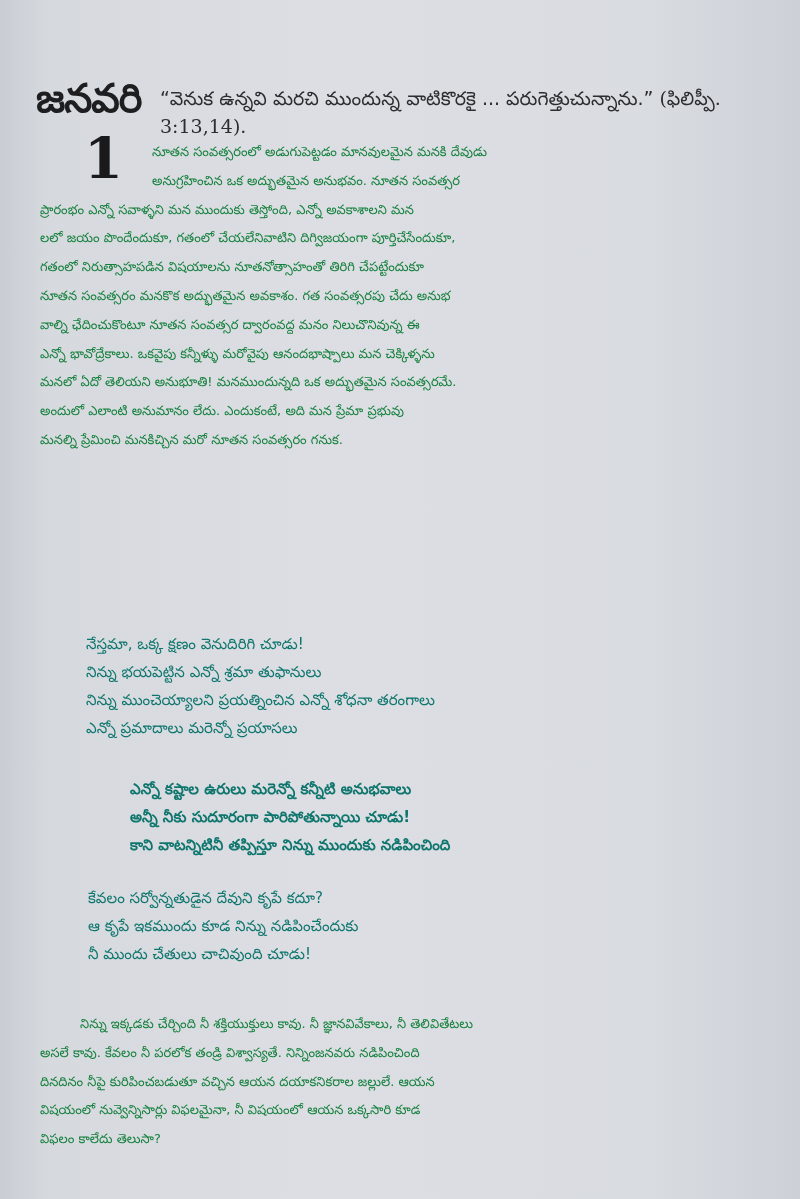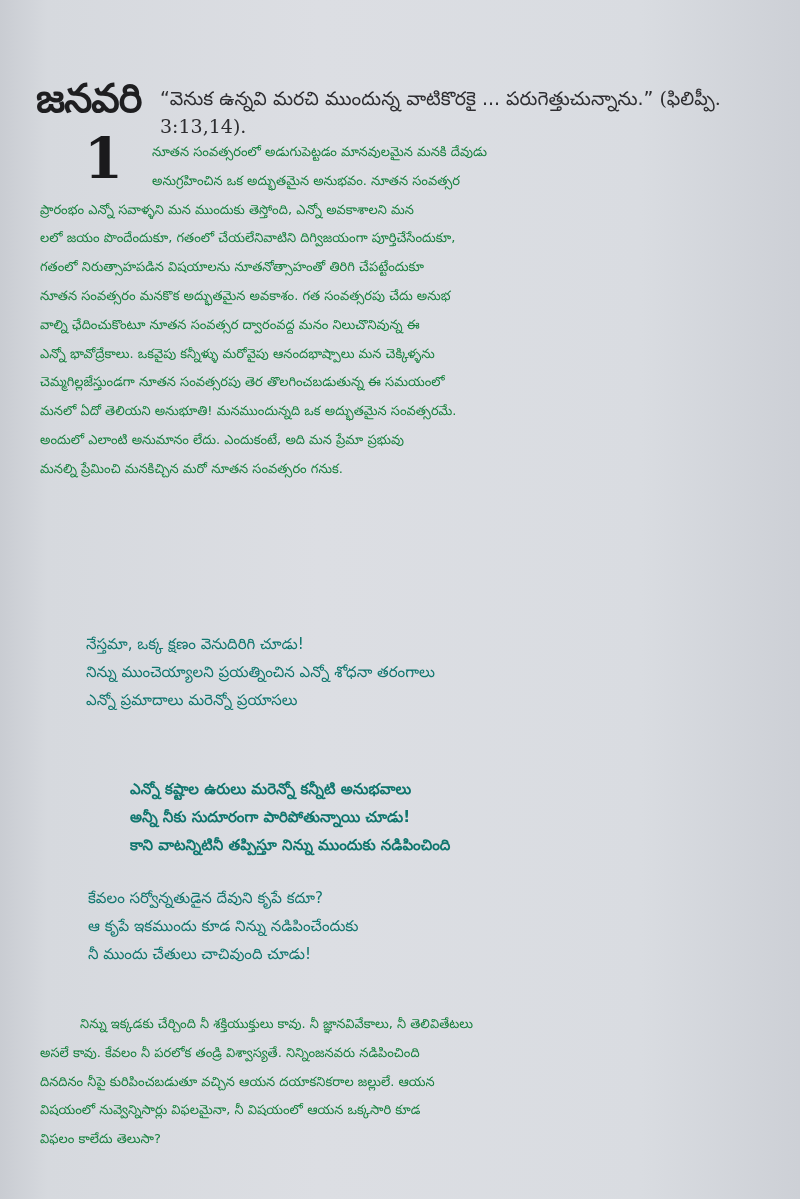--- a/index.html
+++ b/index.html
@@ -51,28 +51,28 @@
 
   <div class="para" style="top:138px;">
     <div style="padding-left:112px;">నూతన సంవత్సరంలో అడుగుపెట్టడం మానవులమైన మనకి దేవుడు</div>
     <div style="padding-left:112px;">అనుగ్రహించిన ఒక అద్భుతమైన అనుభవం. నూతన సంవత్సర</div>
     <div>ప్రారంభం ఎన్నో సవాళ్ళని మన ముందుకు తెస్తోంది, ఎన్నో అవకాశాలని మన</div>
     <div>లలో జయం పొందేందుకూ, గతంలో చేయలేనివాటిని దిగ్విజయంగా పూర్తిచేసేందుకూ,</div>
     <div>గతంలో నిరుత్సాహపడిన విషయాలను నూతనోత్సాహంతో తిరిగి చేపట్టేందుకూ</div>
     <div>నూతన సంవత్సరం మనకొక అద్భుతమైన అవకాశం. గత సంవత్సరపు చేదు అనుభ</div>
     <div>వాల్ని ఛేదించుకొంటూ నూతన సంవత్సర ద్వారంవద్ద మనం నిలుచొనివున్న ఈ</div>
     <div>ఎన్నో భావోద్రేకాలు. ఒకవైపు కన్నీళ్ళు మరోవైపు ఆనందభాష్పాలు మన చెక్కిళ్ళను</div>
-    <div>చెమ్మగిల్లజేస్తుండగా నూతన సంవత్సరపు తెర తొలగించబడుతున్న ఈ సమయంలో</div>
     <div>మనలో ఏదో తెలియని అనుభూతి! మనముందున్నది ఒక అద్భుతమైన సంవత్సరమే.</div>
     <div>అందులో ఎలాంటి అనుమానం లేదు. ఎందుకంటే, అది మన ప్రేమా ప్రభువు</div>
     <div>మనల్ని ప్రేమించి మనకిచ్చిన మరో నూతన సంవత్సరం గనుక.</div>
   </div>
 
   <div class="poem" style="left:86px; top:630px;">
     <div>నేస్తమా, ఒక్క క్షణం వెనుదిరిగి చూడు!</div>
+    <div>నిన్ను భయపెట్టిన ఎన్నో శ్రమా తుఫానులు</div>
     <div>నిన్ను ముంచెయ్యాలని ప్రయత్నించిన ఎన్నో శోధనా తరంగాలు</div>
     <div>ఎన్నో ప్రమాదాలు మరెన్నో ప్రయాసలు</div>
   </div>
 
   <div class="poem" style="left:130px; top:775px;font-weight:bold;">
     <div>ఎన్నో కష్టాల ఉరులు మరెన్నో కన్నీటి అనుభవాలు</div>
     <div>అన్నీ నీకు సుదూరంగా పారిపోతున్నాయి చూడు!</div>
     <div>కాని వాటన్నిటినీ తప్పిస్తూ నిన్ను ముందుకు నడిపించింది</div>
   </div>
 

